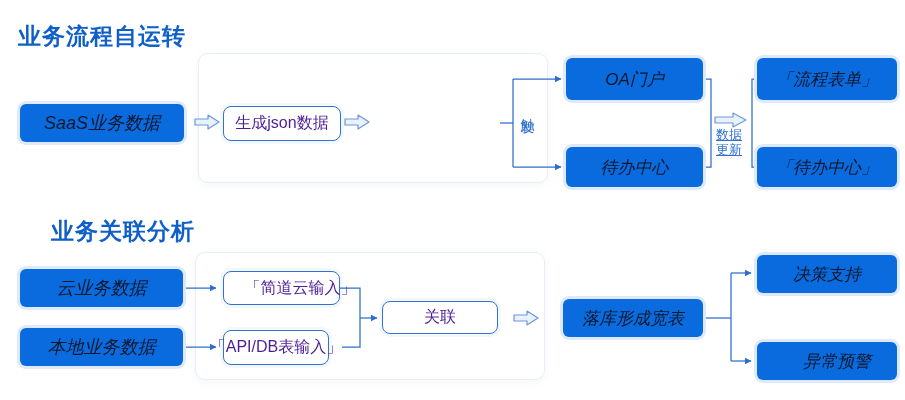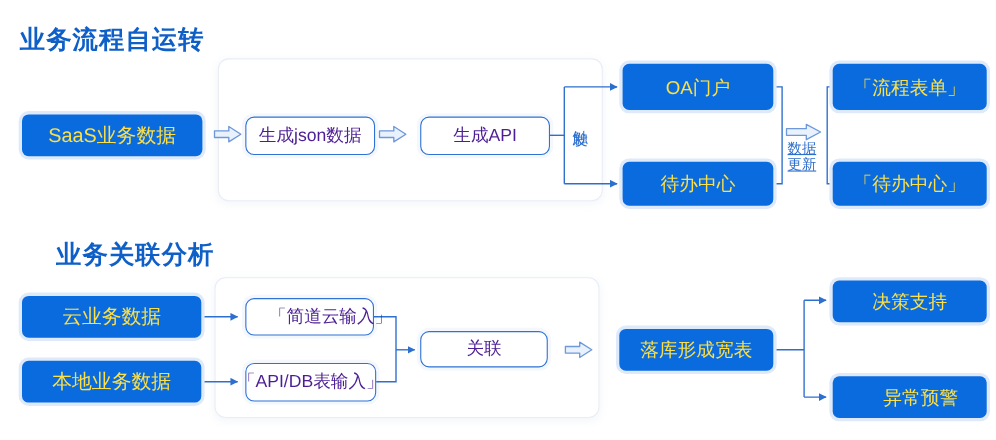--- a/index.html
+++ b/index.html
@@ -16,22 +16,22 @@
   .container-box{
     position:absolute;box-sizing:border-box;background:#fff;
     border:1px solid var(--container-border,#e9edf5);border-radius:10px;
     box-shadow:0 2px 8px rgba(150,170,200,0.12);z-index:0;
   }
   .node{
     position:absolute;box-sizing:border-box;z-index:2;
     display:flex;align-items:center;justify-content:center;white-space:nowrap;
   }
   .solid{
-    background:var(--primary-blue,#0a6bdf);color:#fde047;border-radius:6px;
-    font-size:17px;box-shadow:0 0 0 3px var(--glow-blue,#deeafa);
+    background:var(--primary-blue,#0a6bdf);color:#0f172a;border-radius:6px;
+    font-size:17px;box-shadow:0 0 0 3px var(--glow-blue,#deeafa);font-style:italic;
   }
   .solid.lg{font-size:18px;}
   .outline{
     background:#fff;border:1.4px solid var(--outline-border,#2f72d4);
     border-radius:8px;color:#4c1d95;font-size:16px;
     box-shadow:0 0 0 3px rgba(47,114,212,0.05);
   }
   .vtext{
     position:absolute;writing-mode:vertical-rl;z-index:2;
     font-size:14px;color:var(--line-blue,#2d6fce);letter-spacing:2px;white-space:nowrap;
@@ -88,30 +88,29 @@
     <g>
       <polygon class="blockarrow" transform="translate(195,122)" points="0,-3 13,-3 13,-7 24,0 13,7 13,3 0,3"></polygon>
       <polygon class="blockarrow" transform="translate(345,122)" points="0,-3 13,-3 13,-7 24,0 13,7 13,3 0,3"></polygon>
       <polygon class="blockarrow" transform="translate(715,120)" points="0,-3 18,-3 18,-7 31,0 18,7 18,3 0,3"></polygon>
       <polygon class="blockarrow" transform="translate(514,318)" points="0,-3 13,-3 13,-7 24,0 13,7 13,3 0,3"></polygon>
     </g>
   </svg>
 
   <div class="node solid lg" style="left:20px;top:104px;width:164px;height:38px;">SaaS业务数据</div>
   <div class="node outline" style="left:223px;top:106px;width:118px;height:35px;">生成json数据</div>
-  <div class="node outline" style="left:382px;top:106px;width:118px;height:35px;">生成API</div>
   <div class="vtext" style="left:519px;top:107px;">触发</div>
   <div class="node solid" style="left:566px;top:58px;width:137px;height:42px;">OA门户</div>
   <div class="node solid" style="left:566px;top:147px;width:137px;height:40px;">待办中心</div>
   <div class="small-label" style="left:716px;top:127px;width:30px;">数据更新</div>
   <div class="node solid" style="left:757px;top:58px;width:140px;height:42px;">「流程表单」</div>
   <div class="node solid" style="left:757px;top:147px;width:140px;height:40px;">「待办中心」</div>
 
   <div class="node solid lg" style="left:20px;top:269px;width:163px;height:38px;">云业务数据</div>
   <div class="node solid lg" style="left:20px;top:328px;width:163px;height:38px;">本地业务数据</div>
   <div class="node outline" style="left:223px;top:271px;width:117px;height:34px;padding-left:38px;">「简道云输入」</div>
-  <div class="node outline" style="left:223px;top:330px;width:119px;height:35px;">「API/DB表输入」</div>
+  <div class="node outline" style="left:223px;top:330px;width:106px;height:35px;">「API/DB表输入」</div>
   <div class="node outline" style="left:382px;top:301px;width:116px;height:33px;">关联</div>
   <div class="node solid" style="left:563px;top:299px;width:140px;height:38px;text-align:center;">落库形成宽表</div>
   <div class="node solid" style="left:757px;top:255px;width:140px;height:38px;">决策支持</div>
   <div class="node solid" style="left:757px;top:342px;width:140px;height:38px;padding-left:20px;">异常预警</div>
 
 </div>
 
 </body></html>

